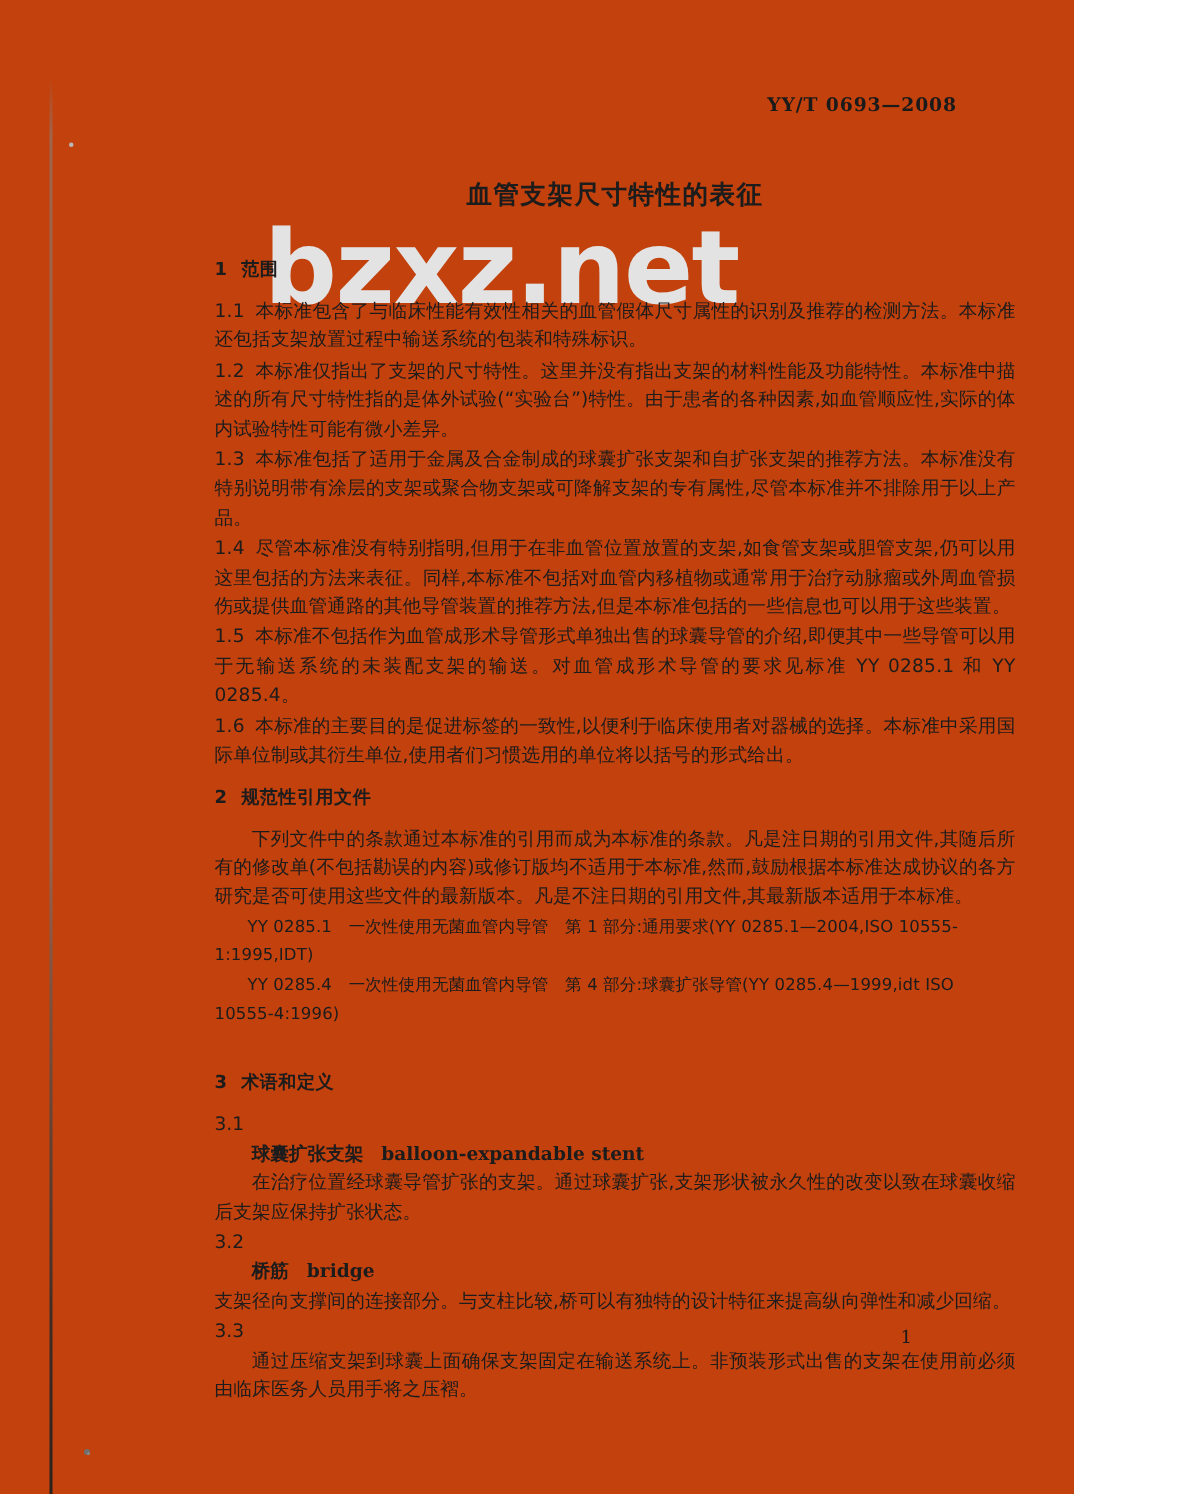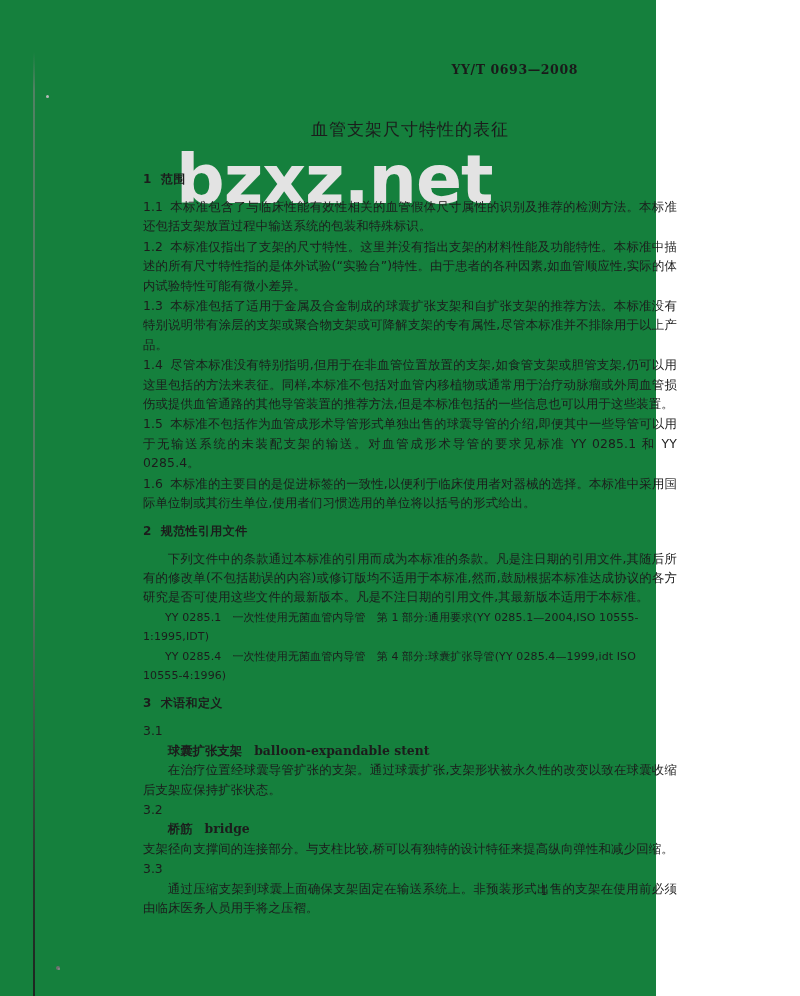--- a/index.html
+++ b/index.html
@@ -11,23 +11,23 @@
     width: 800px;
     height: 996px;
     font-family: "DejaVu Sans", "Liberation Sans", sans-serif;
     color: #1c1c1c;
     position: relative;
     overflow: hidden;
   }
   .page {
     position: absolute;
     left: 0; top: 0;
-    width: 656px;
+    width: 716px;
     height: 996px;
-    background: #15803d;
+    background: #c2410c;
   }
 
   
   .scan-edge {
     position: absolute;
     left: 33px;
     top: 52px;
     width: 2px;
     height: 944px;
     background: linear-gradient(to bottom,
@@ -78,21 +78,21 @@
   .content {
     position: absolute;
     left: 143px;
     top: 118px;
     width: 534px;
   }
 
   .doc-title {
     text-align: center;
     font-size: 17px;
-    font-weight: normal;
+    font-weight: bold;
     letter-spacing: 1px;
     margin: 0 0 30px 0;
     position: relative;
     z-index: 2;
   }
 
   .sec-head {
     font-size: 12px;
     font-weight: bold;
     margin: 0 0 9px 0;
@@ -212,21 +212,21 @@
     <div class="sec-head">
       <span class="num">2</span><span>规范性引用文件</span>
     </div>
 
     <p class="para indent">下列文件中的条款通过本标准的引用而成为本标准的条款。凡是注日期的引用文件,其随后所有的修改单(不包括勘误的内容)或修订版均不适用于本标准,然而,鼓励根据本标准达成协议的各方研究是否可使用这些文件的最新版本。凡是不注日期的引用文件,其最新版本适用于本标准。</p>
 
     <p class="ref-item">YY 0285.1　一次性使用无菌血管内导管　第 1 部分:通用要求(YY 0285.1—2004,ISO 10555-1:1995,IDT)</p>
 
     <p class="ref-item">YY 0285.4　一次性使用无菌血管内导管　第 4 部分:球囊扩张导管(YY 0285.4—1999,idt ISO 10555-4:1996)</p>
 
-    <div class="sec-head" style="margin-top:10px">
+    <div class="sec-head" style="margin-top:28px">
       <span class="num">3</span><span>术语和定义</span>
     </div>
 
 
     <p class="term-num">3.1</p>
     <p class="term-line">
       <span>球囊扩张支架</span><span class="en">balloon-expandable stent</span>
     </p>
     <p class="para indent">在治疗位置经球囊导管扩张的支架。通过球囊扩张,支架形状被永久性的改变以致在球囊收缩后支架应保持扩张状态。</p>
 

